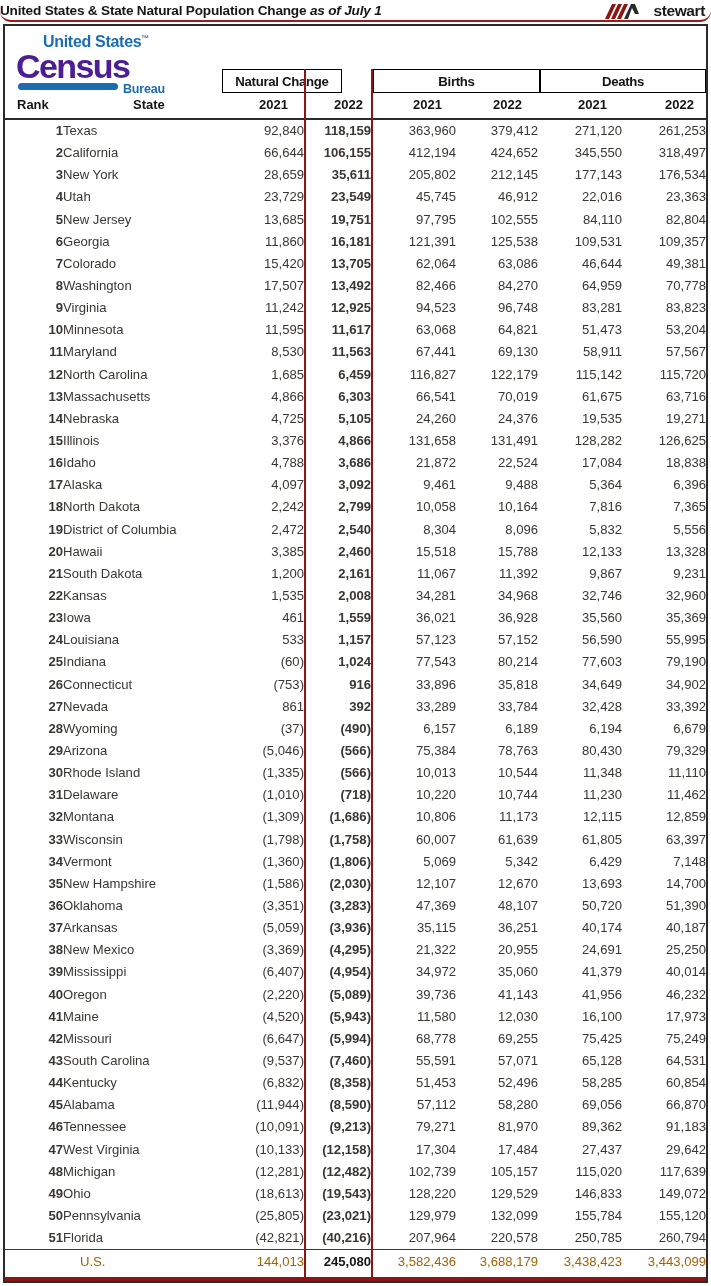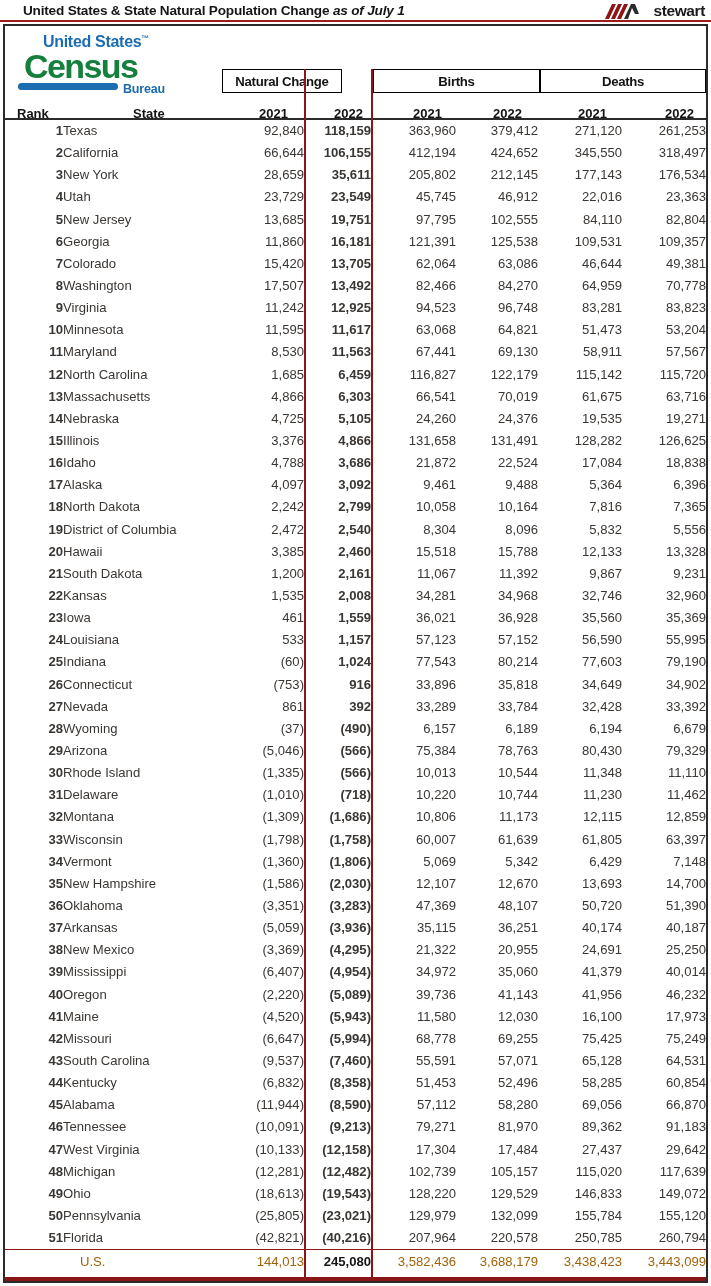--- a/index.html
+++ b/index.html
@@ -13,21 +13,22 @@
     overflow: hidden;
   }
 
   
   #title-bar {
     position: relative;
     height: 22px;
     border-bottom: 2px solid #9E1B1B;
     display: flex;
     align-items: center;
-    padding-left: 23px;
+    padding-left: 0;
+    border-radius: 11px;
   }
   #title-text {
     font-size: 13.6px;
     font-weight: bold;
     color: #161616;
     letter-spacing: -0.2px;
     white-space: nowrap;
   }
   #title-text .ital {
     font-style: italic;
@@ -67,24 +68,24 @@
     width: 180px; height: 62px;
   }
   #cl-united {
     font-size: 16px; font-weight: bold; color: #1B6CB0;
     letter-spacing: -0.3px;
     margin-left: 28px;
     line-height: 17px;
   }
   #cl-united sup { font-size: 8px; vertical-align: super; }
   #cl-census {
-    font-size: 34px; font-weight: bold; color: #15803d;
+    font-size: 34px; font-weight: bold; color: #4c1d95;
     letter-spacing: -1.6px;
     line-height: 32px;
-    margin-left: 9px;
+    margin-left: 1px;
   }
   #cl-bar-row { display: flex; align-items: flex-start; margin-top: 1px; }
   #cl-bar {
     width: 100px; height: 7px; background: #1B6CB0;
     border-radius: 4px; margin-left: 3px; margin-bottom: 2px;
   }
   #cl-bureau {
     font-size: 12.5px; font-weight: bold; color: #1B6CB0;
     letter-spacing: -0.2px; margin-left: 5px; line-height: 12px;
   }
@@ -100,21 +101,21 @@
     background: #fff;
     letter-spacing: -0.3px;
   }
   #grp-natural { left: 217px; width: 120px; border-color:#000; }
   #grp-births  { left: 368px; width: 167px; }
   #grp-deaths  { left: 535px; width: 166px; }
 
   
   #colhead {
     position: absolute;
-    top: 76px; left: 0; right: 0;
+    top: 67px; left: 0; right: 0;
     height: 25px;
     font-size: 13px; font-weight: bold; color: #141414;
   }
   #colhead .ch { position: absolute; top: 4px; }
   #ch-rank  { left: 12px; }
   #ch-state { left: 128px; }
   #ch-nc21 { left: 217px; width: 83px; text-align: right; padding-right: 17px;}
   #ch-nc22 { left: 300px; width: 67px; text-align: right; padding-right: 9px;}
   #ch-b21  { left: 368px; width: 85px; text-align: right; padding-right: 16px;}
   #ch-b22  { left: 453px; width: 82px; text-align: right; padding-right: 18px;}

